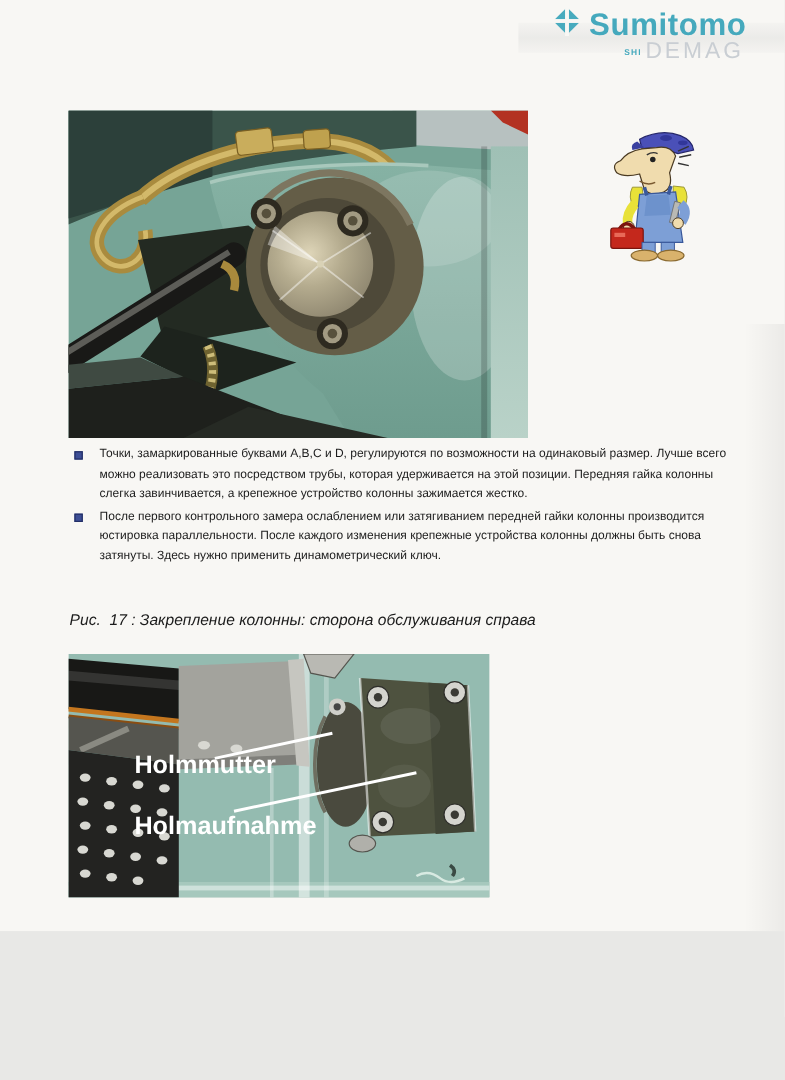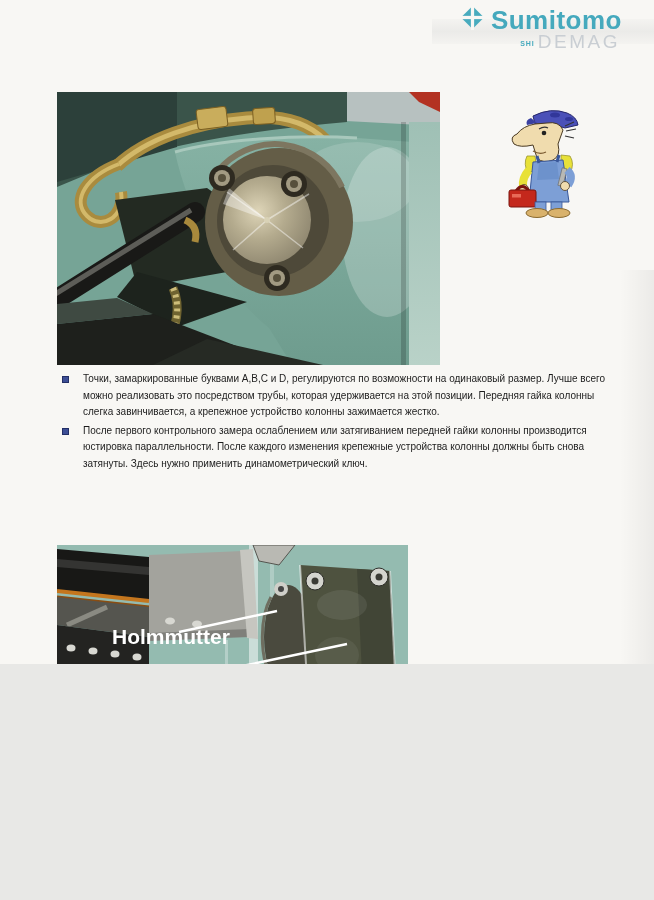--- a/index.html
+++ b/index.html
@@ -1,18 +1,18 @@
 <!DOCTYPE html>
 <html><head>
 <meta charset="utf-8">
 <style>
   html,body { margin:0; padding:0; }
   body { font-family:"Liberation Sans", sans-serif; background:#e8e8e6; }
   .page {
-    position:relative; width:654px; height:664px; margin:0 auto;
+    position:relative; width:654px; height:776px; margin:0 auto;
     background:#f8f7f4; overflow:hidden;
   }
   .right-shade {
     position:absolute; right:0; top:270px; bottom:0; width:34px;
     background:linear-gradient(to right, rgba(0,0,0,0), rgba(0,0,0,0.05));
     pointer-events:none;
   }
   .header-shade {
     position:absolute; left:432px; top:19px; right:0; height:25px;
     background:linear-gradient(to bottom, rgba(120,125,130,0.03), rgba(120,125,130,0.10) 50%, rgba(120,125,130,0.03));
@@ -184,20 +184,21 @@
     <div class="bullet-item">
       <span class="bullet-marker"></span>
       <span class="bullet-text">Точки, замаркированные буквами A,B,C и D, регулируются по возможности на одинаковый размер. Лучше всего можно реализовать это посредством трубы, которая удерживается на этой позиции. Передняя гайка колонны слегка завинчивается, а крепежное устройство колонны зажимается жестко.</span>
     </div>
     <div class="bullet-item">
       <span class="bullet-marker"></span>
       <span class="bullet-text">После первого контрольного замера ослаблением или затягиванием передней гайки колонны производится юстировка параллельности. После каждого изменения крепежные устройства колонны должны быть снова затянуты. Здесь нужно применить динамометрический ключ.</span>
     </div>
   </div>
 
+  <div class="caption caption-fig17">Рис.  17 : Закрепление колонны: сторона обслуживания справа</div>
 
   <svg class="photo photo-fig17" width="351" height="203" viewBox="0 0 351 203">
     <rect width="351" height="203" fill="#94bbb0"></rect>
     <rect y="190" width="351" height="13" fill="#a6c8bd"></rect>
     <rect y="193" width="351" height="4" fill="rgba(255,255,255,0.45)"></rect>
     <rect x="192" y="0" width="9" height="203" fill="rgba(255,255,255,0.5)"></rect>
     <rect x="213" y="0" width="4" height="203" fill="rgba(255,255,255,0.25)"></rect>
     <rect x="168" y="95" width="3" height="108" fill="rgba(255,255,255,0.3)"></rect>
 
     <path d="M0,4 L92,12 L92,56 L0,46 Z" fill="#181816"></path>

